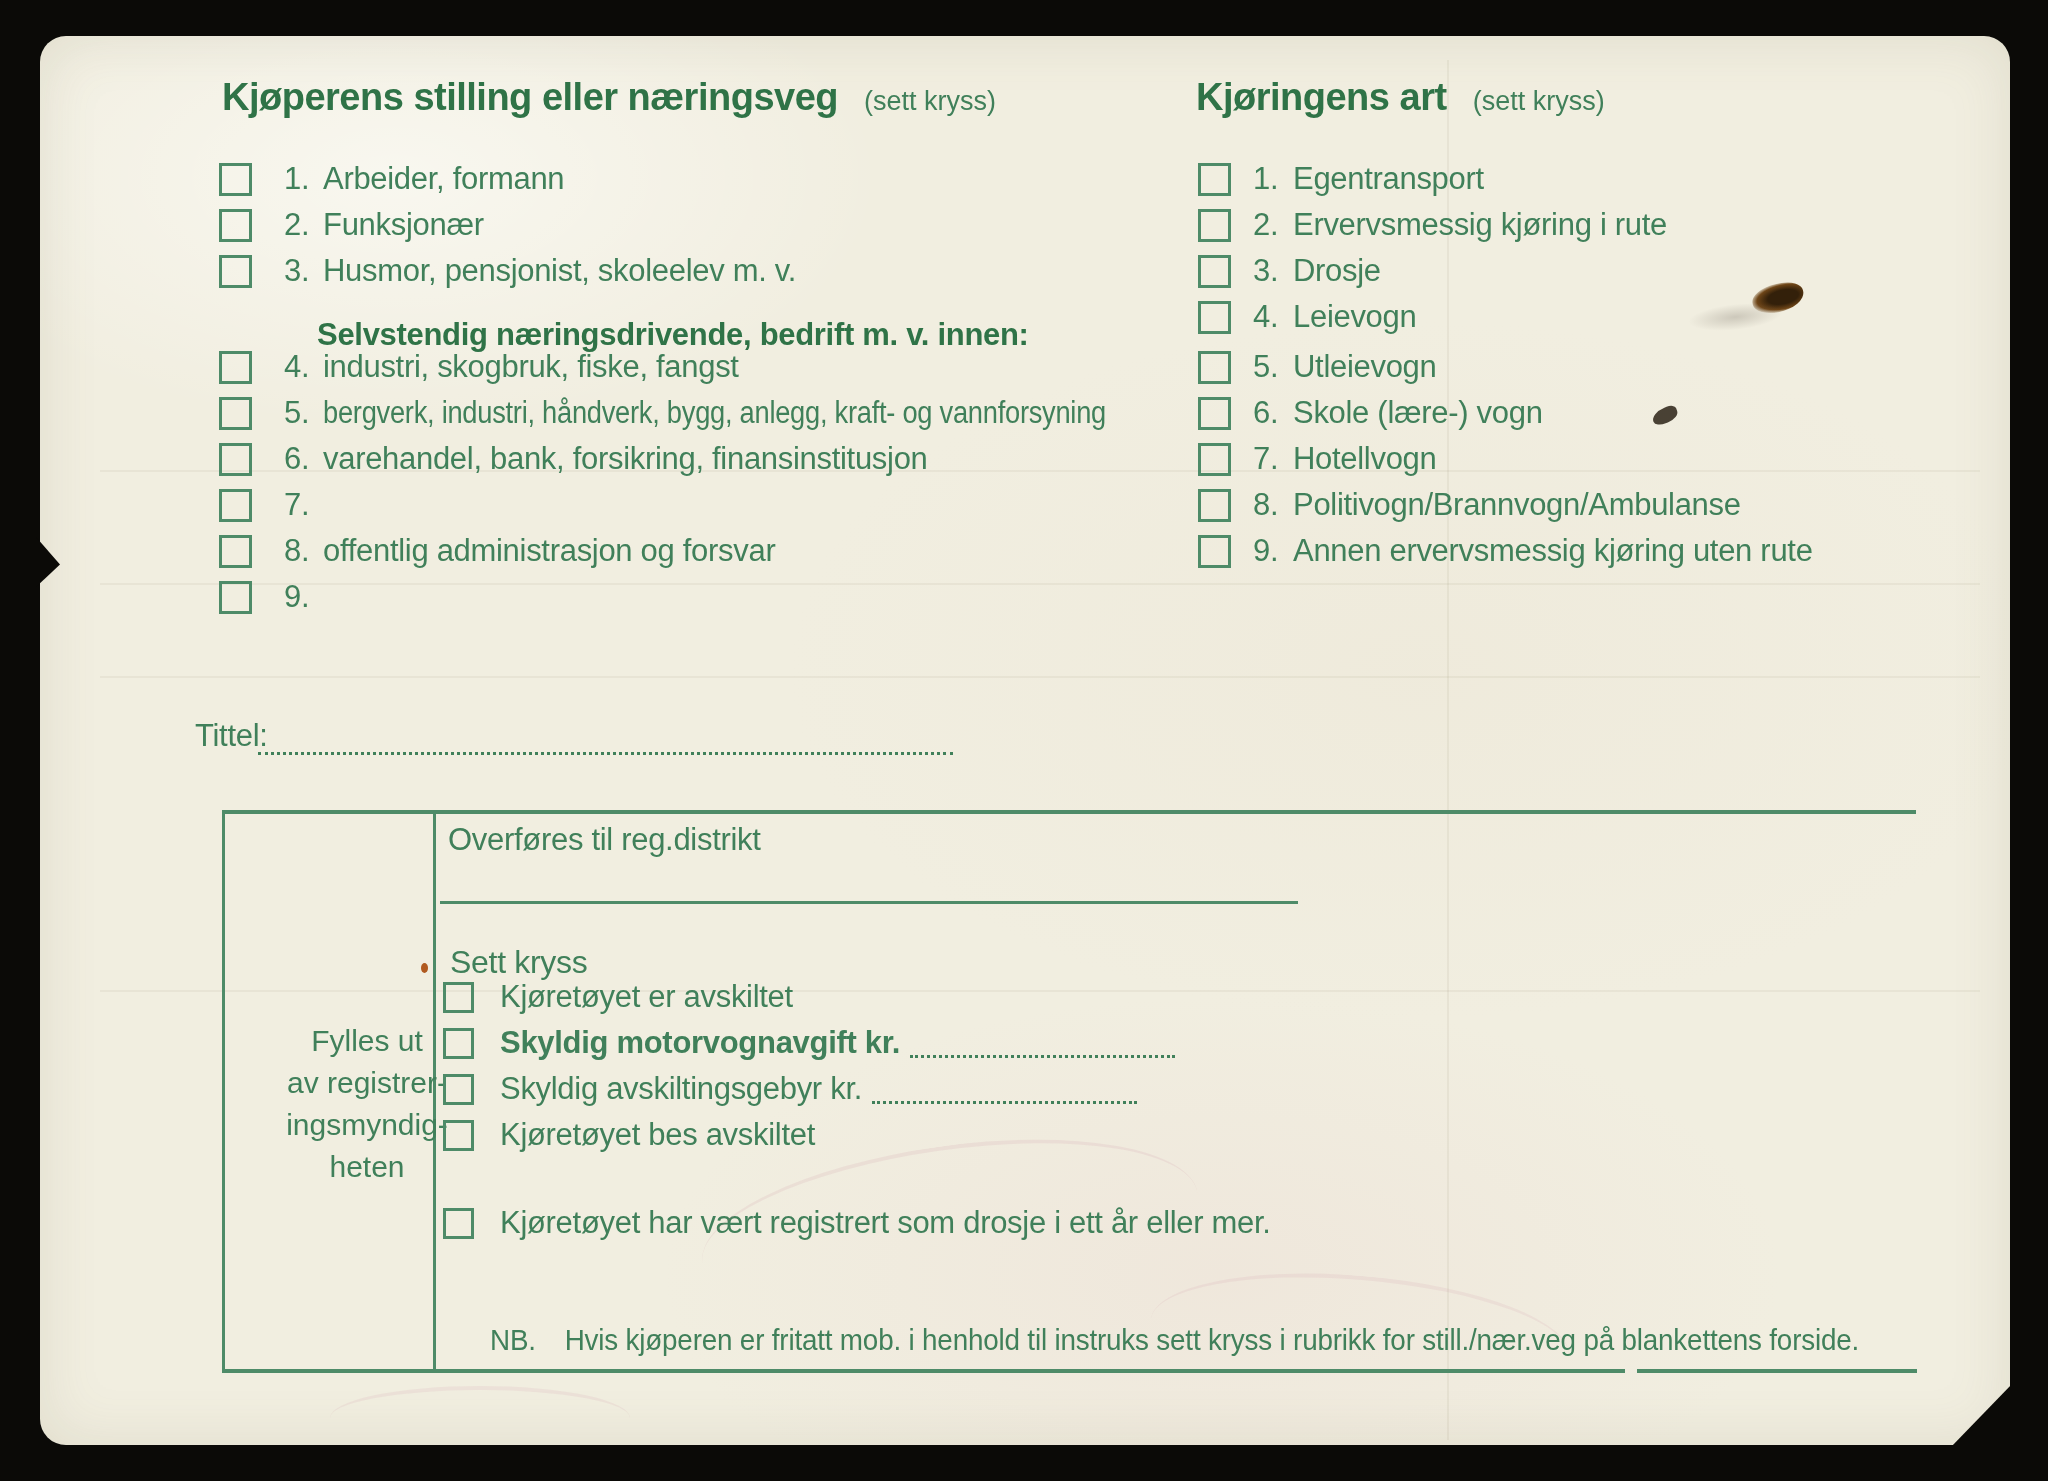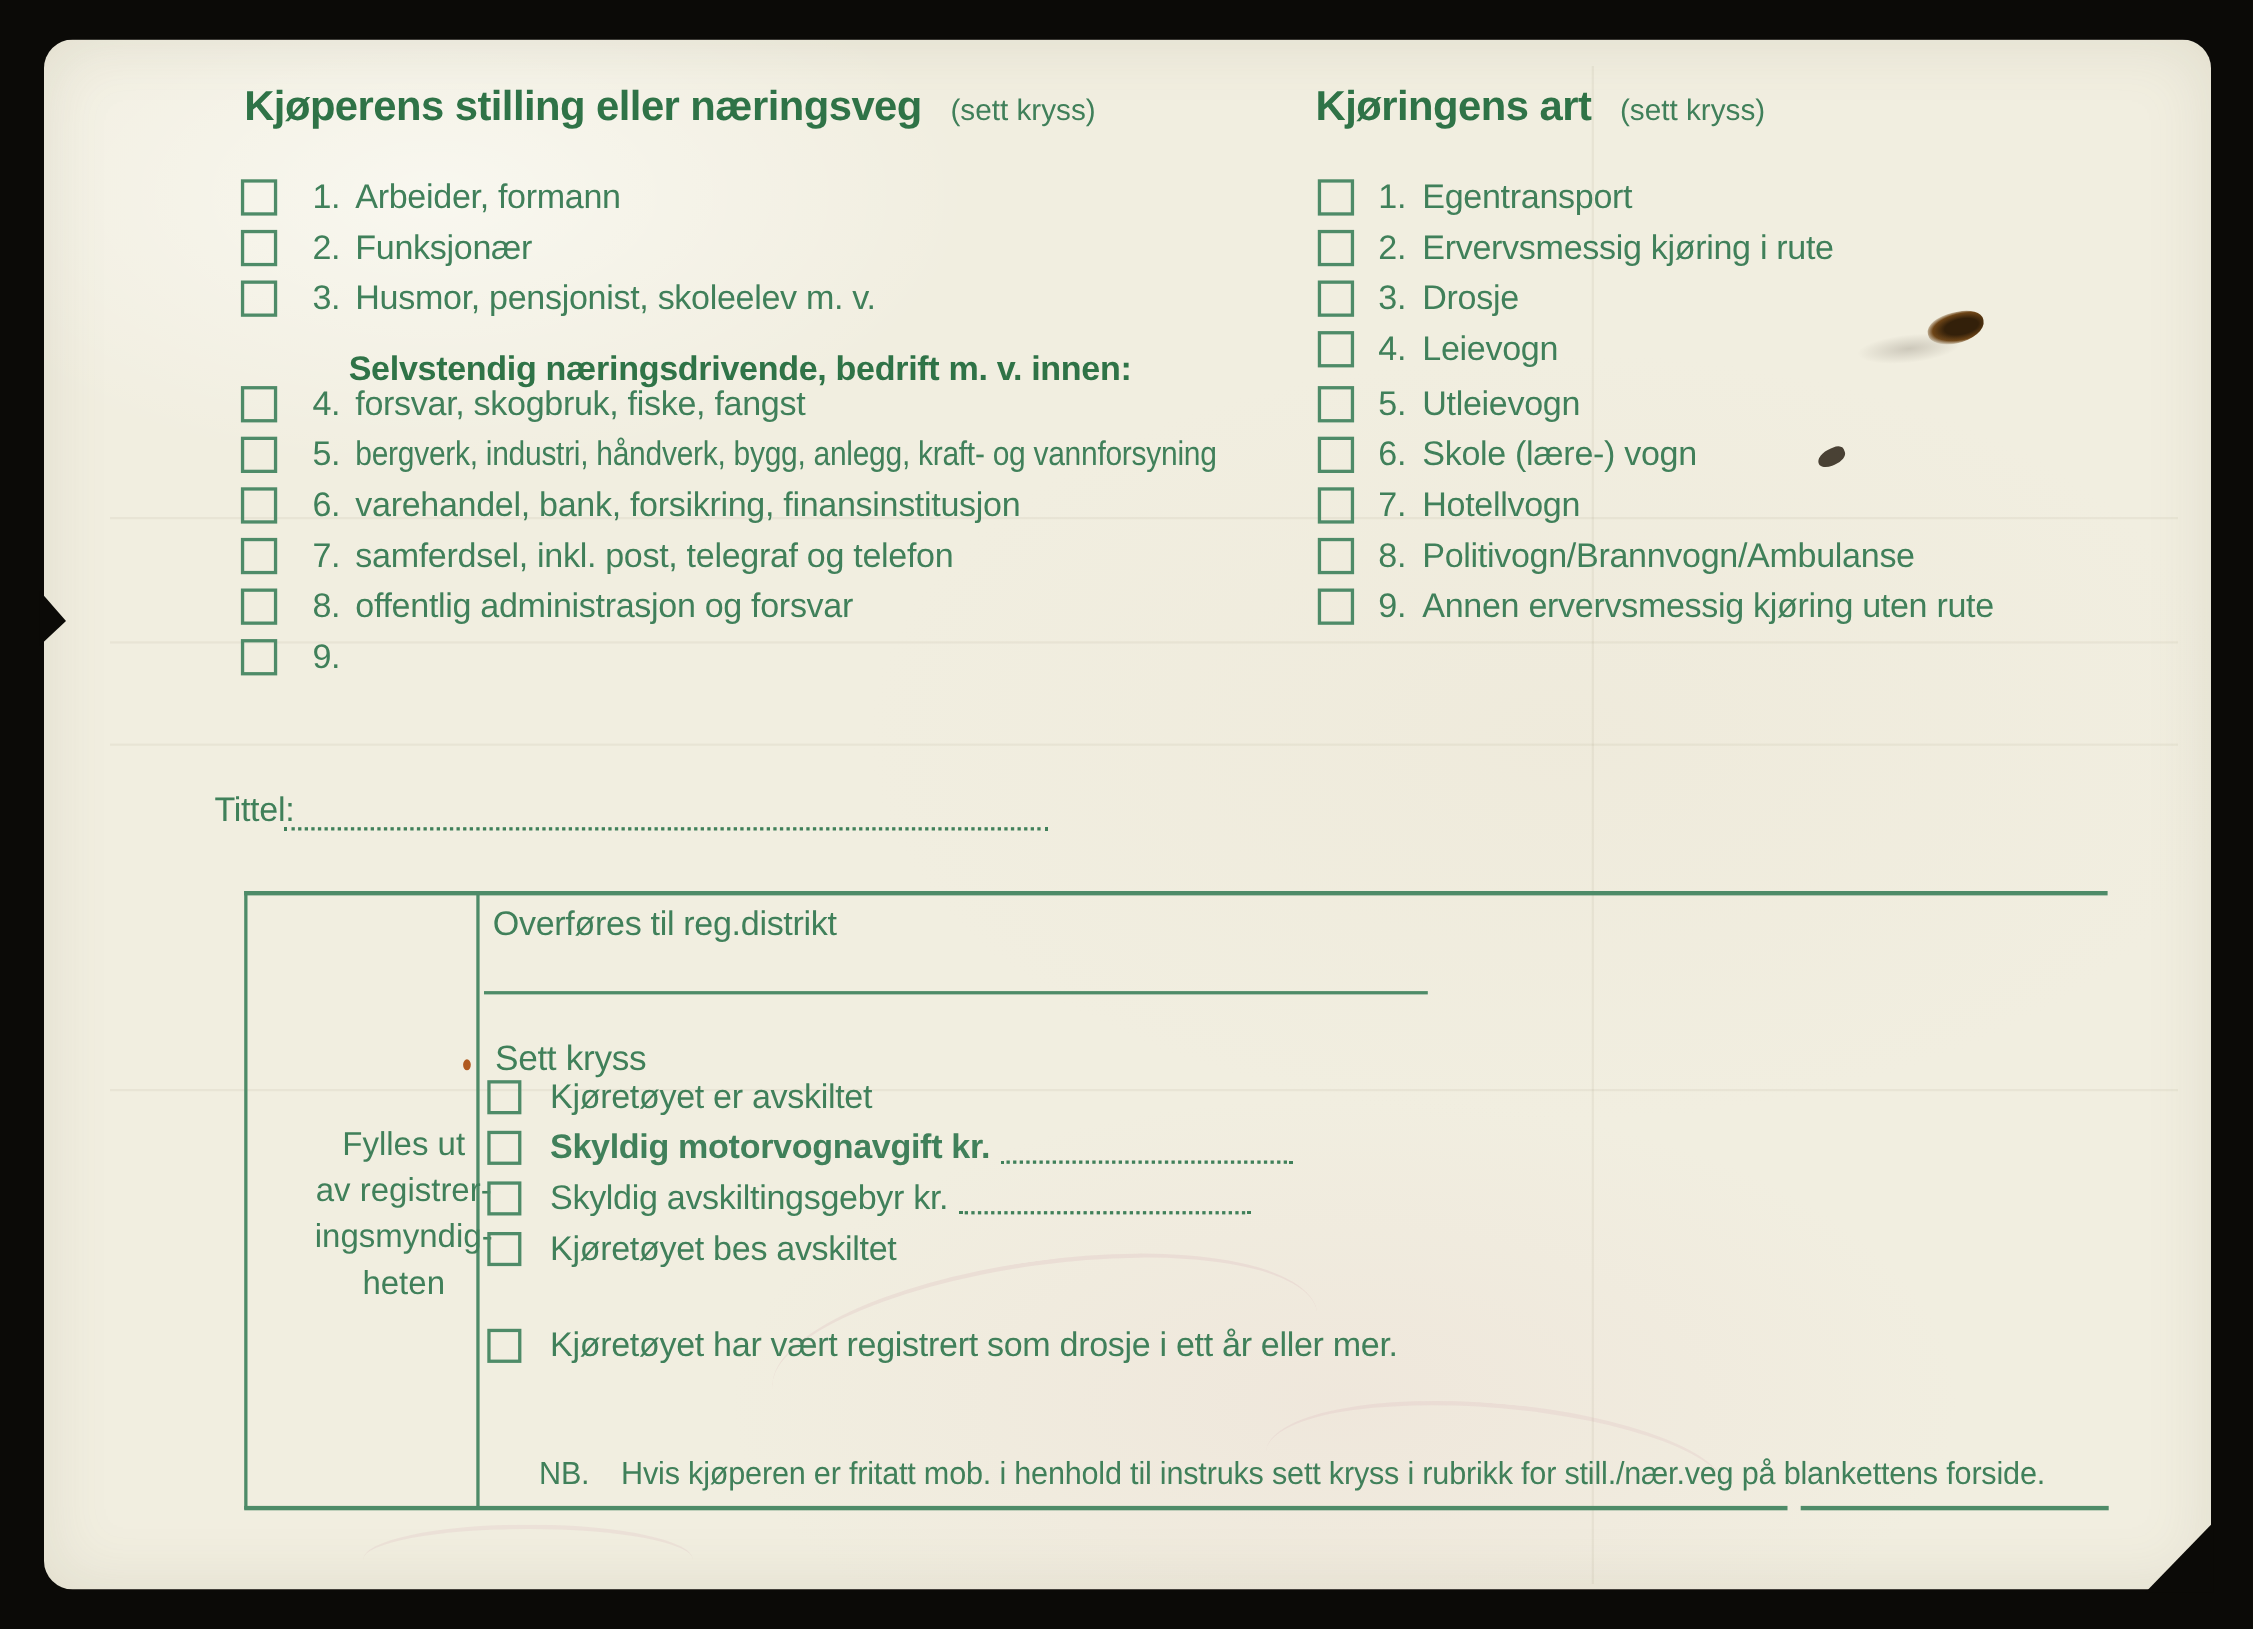--- a/index.html
+++ b/index.html
@@ -99,36 +99,35 @@
       <span class="cb"></span>
       <span class="num">3.</span>
       <span class="lbl">Husmor, pensjonist, skoleelev m. v.</span>
     </div>
 
     <div class="sub" style="left:277px;top:262px;margin-top:19px;">Selvstendig næringsdrivende, bedrift m. v. innen:</div>
 
     <div class="row" style="left:179px;top:312px;">
       <span class="cb"></span>
       <span class="num">4.</span>
-      <span class="lbl">forsvar, skogbruk, fiske, fangst</span>
+      <span class="lbl">industri, skogbruk, fiske, fangst</span>
     </div>
     <div class="row" style="left:179px;top:358px;">
       <span class="cb"></span>
       <span class="num">5.</span>
       <span class="lbl narrow">bergverk, industri, håndverk, bygg, anlegg, kraft- og vannforsyning</span>
     </div>
     <div class="row" style="left:179px;top:404px;">
       <span class="cb"></span>
       <span class="num">6.</span>
       <span class="lbl">varehandel, bank, forsikring, finansinstitusjon</span>
     </div>
     <div class="row" style="left:179px;top:450px;">
       <span class="cb"></span>
       <span class="num">7.</span>
-      <span class="lbl">samferdsel, inkl. post, telegraf og telefon</span>
     </div>
     <div class="row" style="left:179px;top:496px;">
       <span class="cb"></span>
       <span class="num">8.</span>
       <span class="lbl">offentlig administrasjon og forsvar</span>
     </div>
     <div class="row" style="left:179px;top:542px;">
       <span class="cb"></span>
       <span class="num">9.</span>
     </div>

